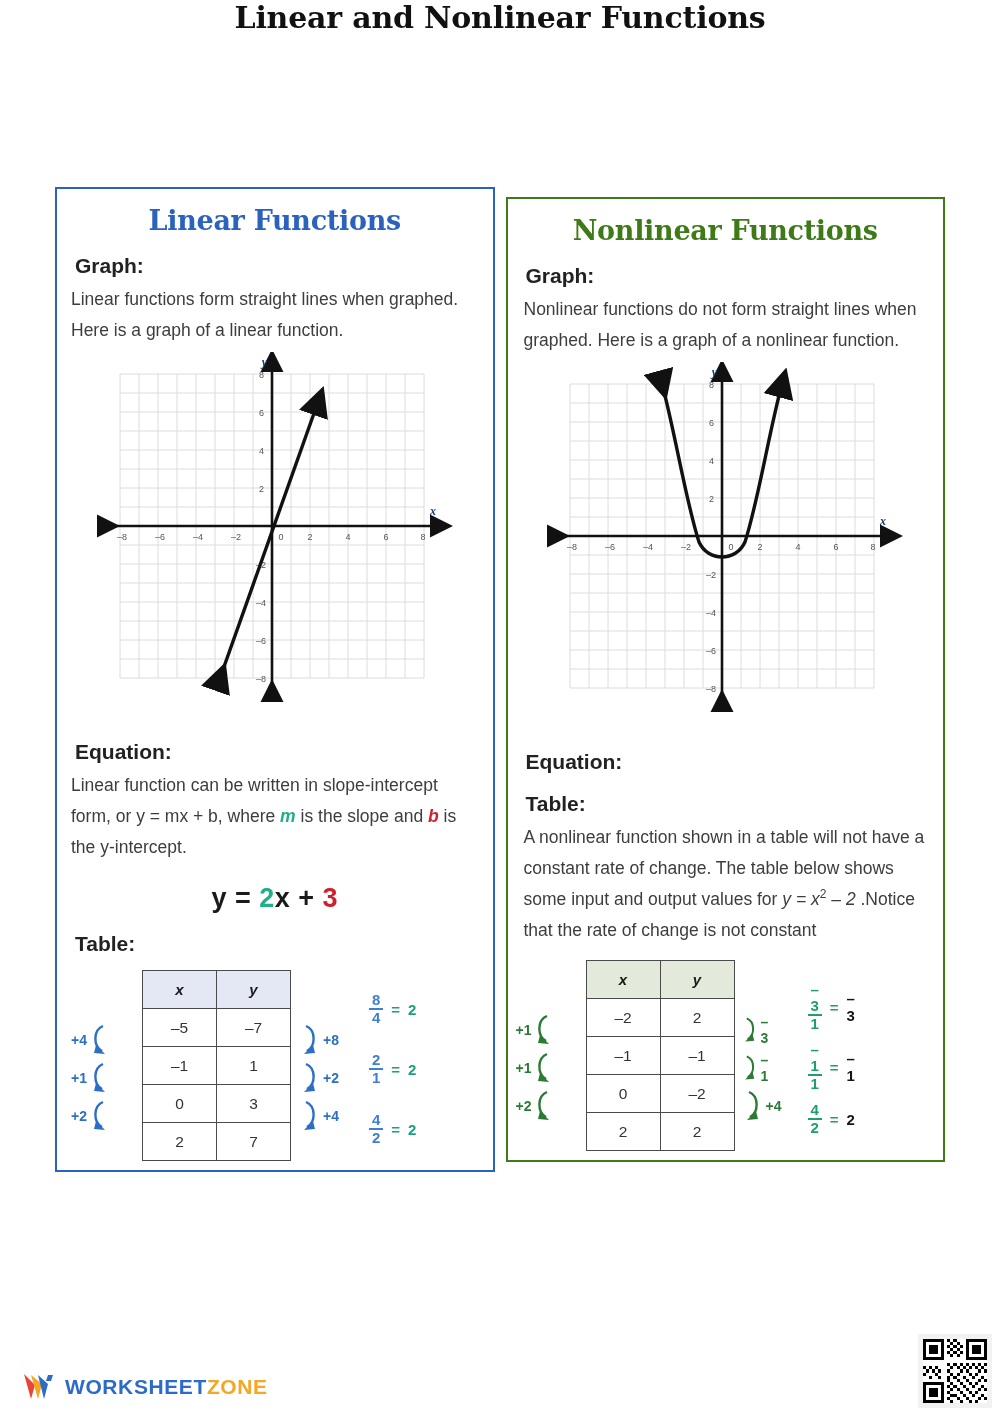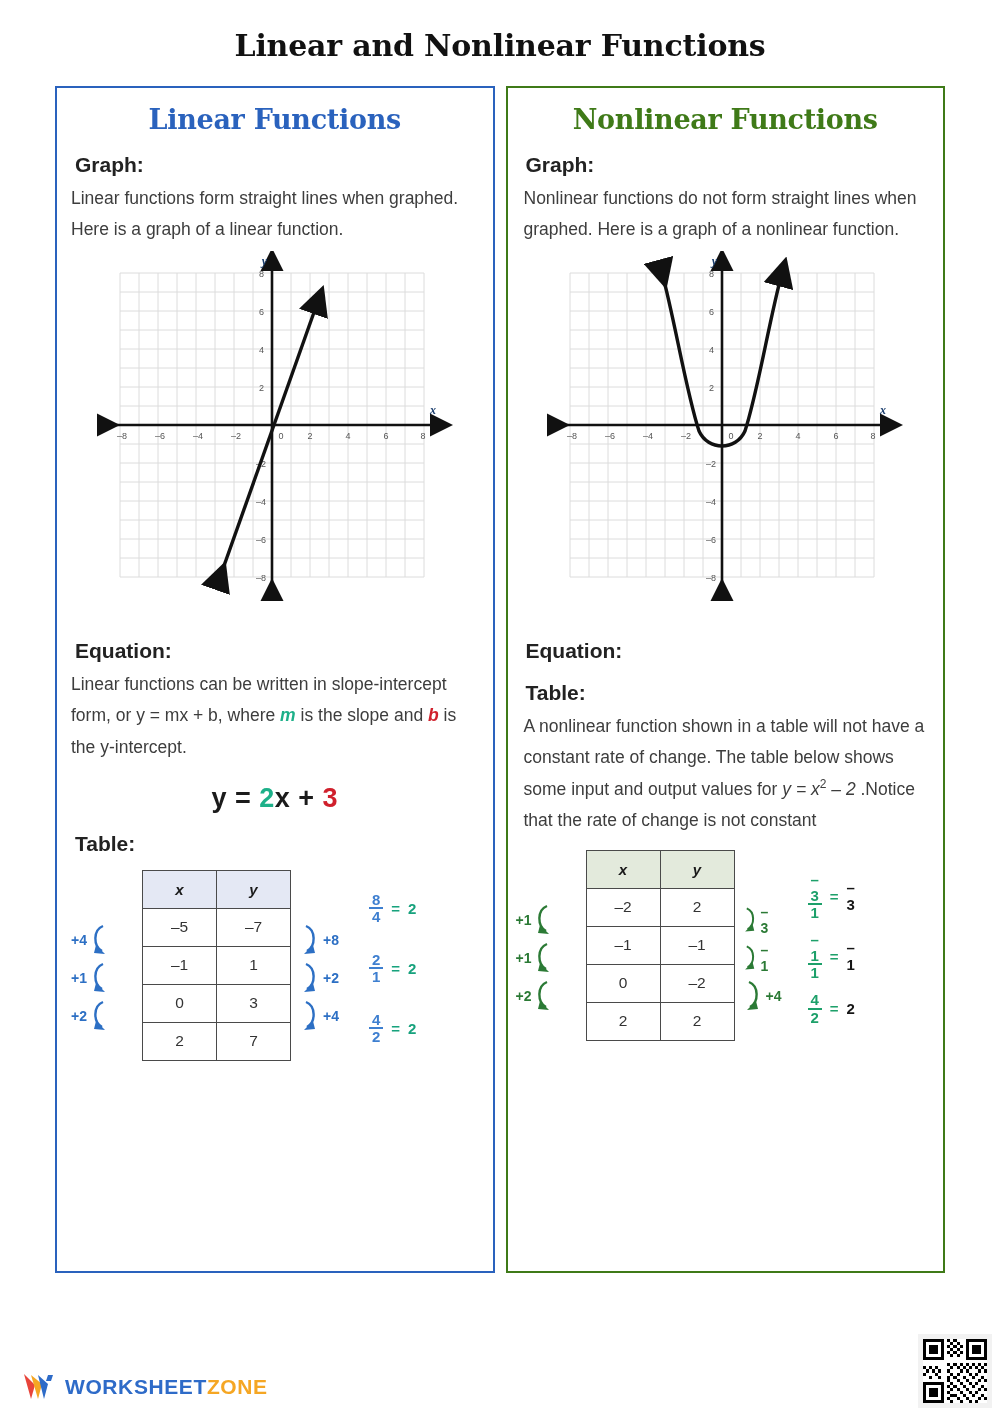--- a/index.html
+++ b/index.html
@@ -12,30 +12,30 @@
   }
 
   
   .page-title {
     text-align: center;
     font-family: "DejaVu Serif", serif;
     font-weight: bold;
     font-size: 30px;
     color: #111111;
     letter-spacing: -0.2px;
-    padding-top: 28px;
   }
 
   
   .columns {
     position: absolute;
     top: 86px; left: 55px;
     width: 890px; height: 1187px;
     display: flex;
     gap: 11px;
+    align-items: center;
   }
   .panel {
     width: 445px;
     position: relative;
     background: #fff;
   }
   .panel.left  { border: 2px solid #2A62BD; }
   .panel.right { border: 2px solid #3F7A18; }
 
   .panel-title {
@@ -275,21 +275,21 @@
         </g>
         <text x="172" y="14" font-family="Liberation Serif, serif" font-style="italic" font-size="12" font-weight="bold" fill="#1c3f6e" text-anchor="end">y</text>
         <text x="341" y="163" font-family="Liberation Serif, serif" font-style="italic" font-size="12" font-weight="bold" fill="#1c3f6e" text-anchor="end">x</text>
 
         <line x1="125" y1="326" x2="223" y2="50" stroke="#111" stroke-width="3.4" marker-end="url(#arrL)" marker-start="url(#arrL)"></line>
       </svg>
     </div>
 
     <div class="section-head">Equation:</div>
     <div class="body-text">
-      <span>Linear functions can be written in slope-intercept form, or y = mx + b, where </span><span class="inline-m">m</span><span> is the slope and </span><span class="inline-b">b</span><span> is the y-intercept.</span>
+      <span>Linear function can be written in slope-intercept form, or y = mx + b, where </span><span class="inline-m">m</span><span> is the slope and </span><span class="inline-b">b</span><span> is the y-intercept.</span>
     </div>
     <div class="equation">
       <span>y = </span><span class="eq-m">2</span><span>x + </span><span class="eq-b">3</span>
     </div>
 
     <div class="section-head">Table:</div>
 
     <div class="table-block">
       <table class="vals left-tbl">
         <tbody>

